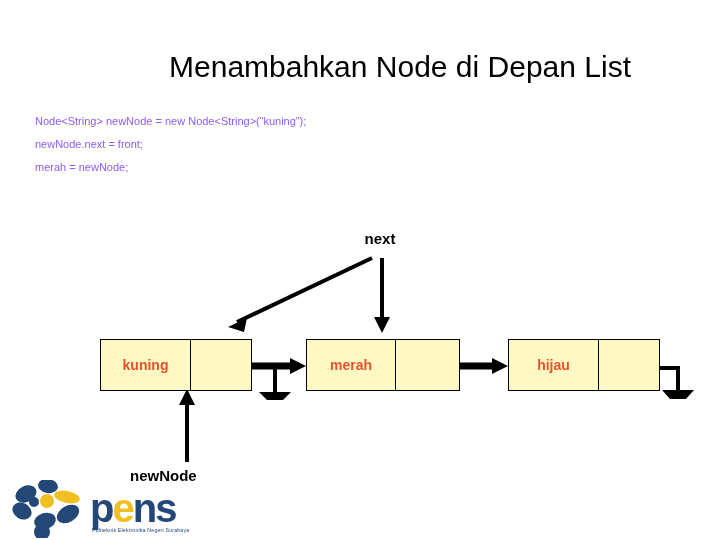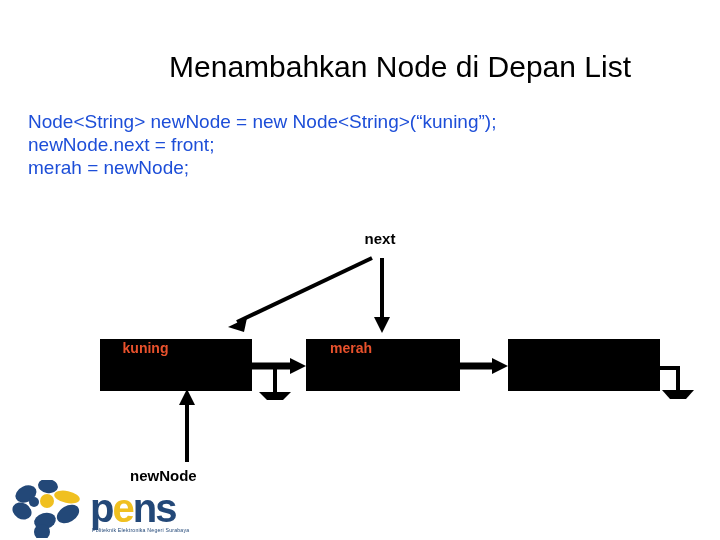--- a/index.html
+++ b/index.html
@@ -27,26 +27,26 @@
     font-weight: 400;
     letter-spacing: 0px;
     color: #000000;
     white-space: nowrap;
     padding-left: 40px;
   }
 
   
   #code-block {
     position: absolute;
-    left: 28px;
+    left: 35px;
     top: 110px;
     width: 660px;
-    font-size: 19px;
+    font-size: 11px;
     line-height: 23px;
-    color: #1d4ed8;
+    color: #8b5cf6;
   }
   #code-block .code-line {
     white-space: pre;
   }
 
   
   #diagram {
     position: absolute;
     left: 0;
     top: 0;
@@ -54,25 +54,24 @@
     height: 540px;
   }
   #diagram svg {
     display: block;
   }
 
   
   .node-box {
     position: absolute;
     height: 52px;
-    background: #000000;
+    background: #fef9c3;
     border: 1px solid #000000;
     box-sizing: border-box;
     display: flex;
-    flex-direction: column;
   }
   .node-data {
     flex: 0 0 auto;
     border-right: 1px solid #000000;
     box-sizing: border-box;
     display: flex;
     align-items: center;
     justify-content: center;
     font-size: 14px;
     font-weight: bold;
@@ -167,20 +166,21 @@
   <div class="node-data">kuning</div>
   <div class="node-link"></div>
 </div>
 
 <div class="node-box" id="node-merah">
   <div class="node-data">merah</div>
   <div class="node-link"></div>
 </div>
 
 <div class="node-box" id="node-hijau">
+  <div class="node-data">hijau</div>
   <div class="node-link"></div>
 </div>
 
 <div class="diagram-label" id="label-front">next</div>
 
 <div class="diagram-label" id="label-newnode">newNode</div>
 
 <div id="pens-logo">
   <svg width="210" height="58" viewBox="0 0 210 58" xmlns="http://www.w3.org/2000/svg">
     <g>

